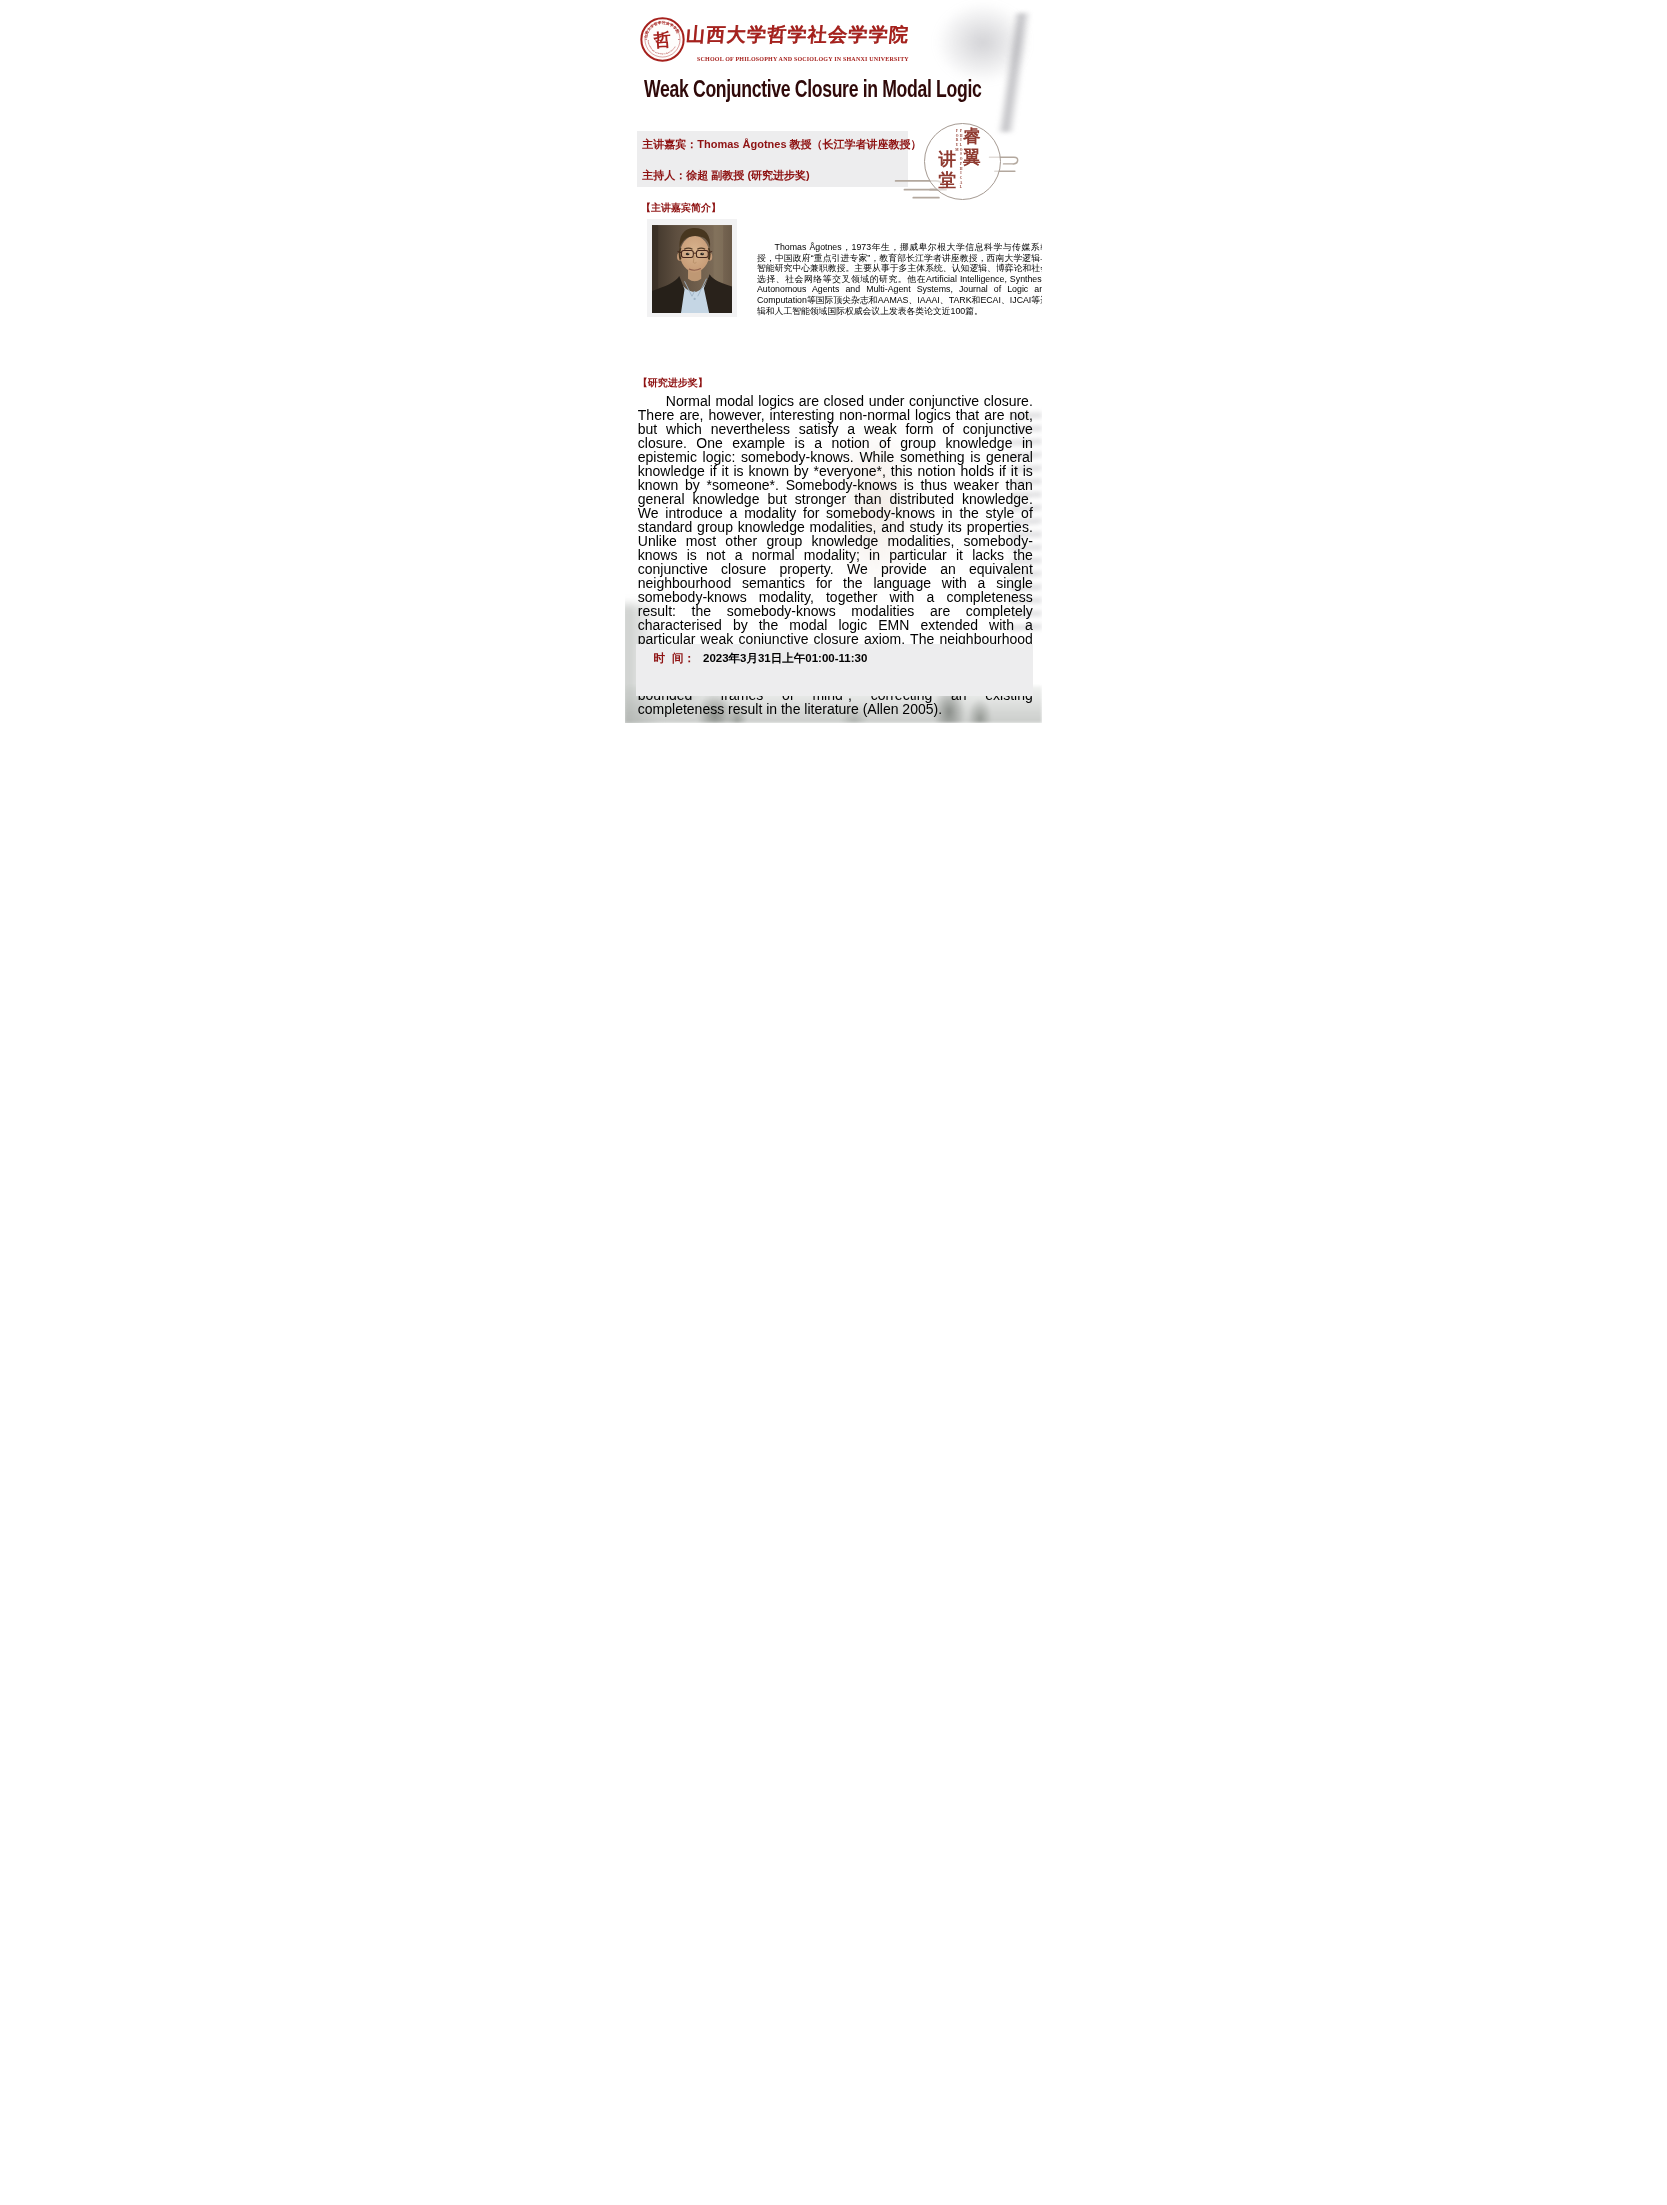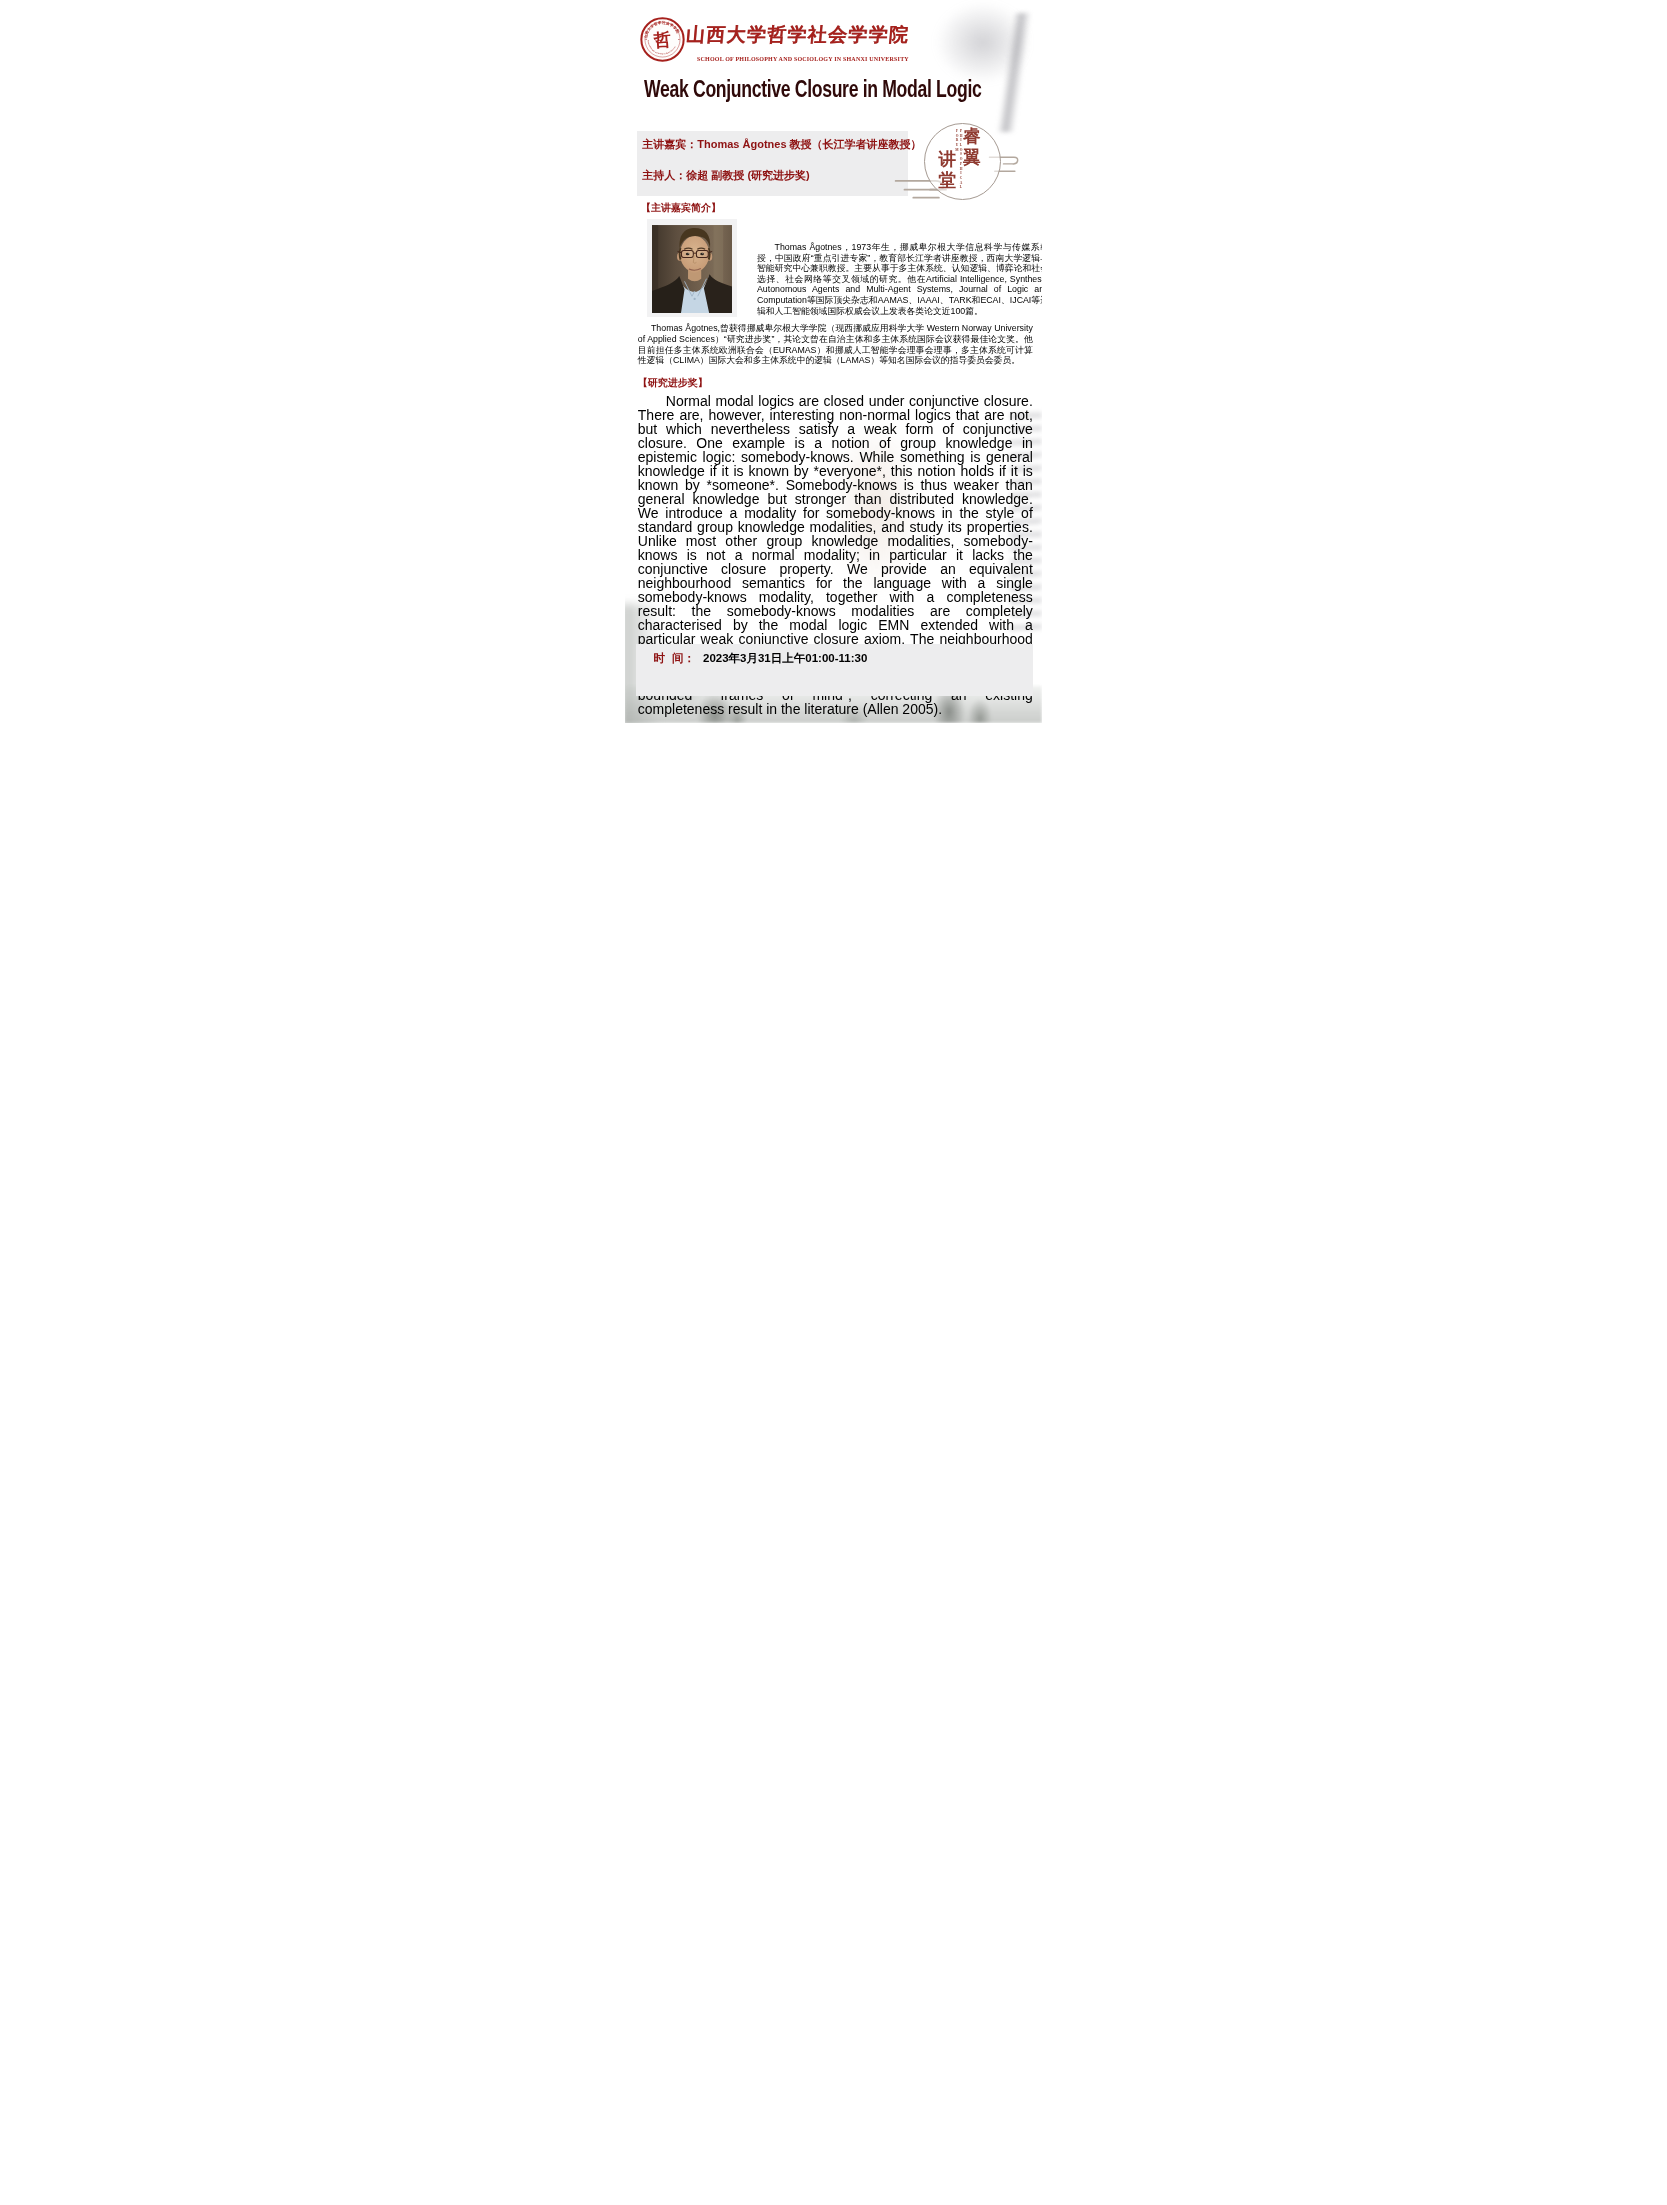--- a/index.html
+++ b/index.html
@@ -52,21 +52,21 @@
     color:#a6211d;white-space:nowrap;
   }
   
   .title{
     position:absolute;left:19.4px;top:75px;margin:0;
     font-size:21px;font-weight:800;color:#2f0909;white-space:nowrap;letter-spacing:-0.4px;
     transform:scale(.84,1.18);transform-origin:left top;
   }
   
   .panel{position:absolute;background:#ededee;}
-  .speaker-panel{left:12px;top:131px;width:271px;height:65px;}
+  .speaker-panel{left:12px;top:131px;width:271px;height:56px;}
   .speaker-line{position:absolute;left:5.3px;top:5.7px;font-size:11px;font-weight:bold;color:#8e1212;white-space:nowrap;}
   .host-line{position:absolute;left:5.3px;top:37px;font-size:11px;font-weight:bold;color:#8e1212;white-space:nowrap;}
 
   
   .badge{position:absolute;left:299px;top:123px;width:77px;height:77px;}
   .badge-circle{position:absolute;left:0;top:0;width:100%;height:100%;border:0.9px solid #a59a92;border-radius:50%;background:rgba(255,255,255,.6);}
   .badge-char{position:absolute;font-size:17.6px;font-weight:bold;color:#8f3a30;font-family:"Liberation Sans",sans-serif;line-height:1;}
   .bc-rui{left:39px;top:4.9px;}
   .bc-yi{left:39px;top:25.6px;}
   .bc-jiang{left:14.6px;top:28px;}
@@ -226,21 +226,20 @@
       <path d="M60,118 C66,142 86,152 97,152 C108,152 124,138 130,114 L140,200 L54,200 Z" fill="#c5d6e4"></path>
       <path d="M74,128 L91,162 L97,150" fill="none" stroke="#9fb4c6" stroke-width="2"></path>
       <path d="M124,122 L104,162" fill="none" stroke="#9fb4c6" stroke-width="2"></path>
       <path d="M0,200 L0,150 C30,140 54,130 62,116 L74,146 L66,200 Z" fill="#262019"></path>
       <path d="M182,200 L182,140 C158,132 140,126 131,112 L118,144 L130,200 Z" fill="#29221b"></path>
       <circle cx="97" cy="168" r="2.6" fill="#9fb4c6"></circle>
     </svg>
   </div>
 
   <p class="bio-p1">Thomas Ågotnes，1973年生，挪威卑尔根大学信息科学与传媒系教授，中国政府“重点引进专家”，教育部长江学者讲座教授，西南大学逻辑与智能研究中心兼职教授。主要从事于多主体系统、认知逻辑、博弈论和社会选择、社会网络等交叉领域的研究。他在Artificial Intelligence, Synthese, Autonomous Agents and Multi-Agent Systems, Journal of Logic and Computation等国际顶尖杂志和AAMAS、IAAAI、TARK和ECAI、IJCAI等逻辑和人工智能领域国际权威会议上发表各类论文近100篇。</p>
-  <p class="bio-p2">Thomas Ågotnes,曾获得挪威卑尔根大学学院（现西挪威应用科学大学 Western Norway University of Applied Sciences）“研究进步奖”，其论文曾在自治主体和多主体系统国际会议获得最佳论文奖。他目前担任多主体系统欧洲联合会（EURAMAS）和挪威人工智能学会理事会理事，多主体系统可计算性逻辑（CLIMA）国际大会和多主体系统中的逻辑（LAMAS）等知名国际会议的指导委员会委员。</p>
 
   <div class="sec-title abs-title">【研究进步奖】</div>
   <p class="abs-text">Normal modal logics are closed under conjunctive closure. There are, however, interesting non-normal logics that are not, but which nevertheless satisfy a weak form of conjunctive closure. One example is a notion of group knowledge in epistemic logic: somebody-knows. While something is general knowledge if it is known by *everyone*, this notion holds if it is known by *someone*. Somebody-knows is thus weaker than general knowledge but stronger than distributed knowledge. We introduce a modality for somebody-knows in the style of standard group knowledge modalities, and study its properties. Unlike most other group knowledge modalities, somebody-knows is not a normal modality; in particular it lacks the conjunctive closure property. We provide an equivalent neighbourhood semantics for the language with a single somebody-knows modality, together with a completeness result: the somebody-knows modalities are completely characterised by the modal logic EMN extended with a particular weak conjunctive closure axiom.  The neighbourhood semantics and the completeness and complexity results also carry over other logics with weak conjunctive closure, including the logic of so-called local reasoning (Fagin et al., 1995) with bounded ``frames of mind'', correcting an existing completeness result in the literature (Allen 2005).</p>
 
   <div class="panel footer-panel">
     <div class="f-line">
       <span class="f-label">时  间：</span><span class="f-value">2023年3月31日上午01:00-11:30</span>
     </div>
     <div class="f-line second">
       <span class="f-label">地  点：</span><span class="f-value">山西大学哲学社会学学院报告厅</span>

